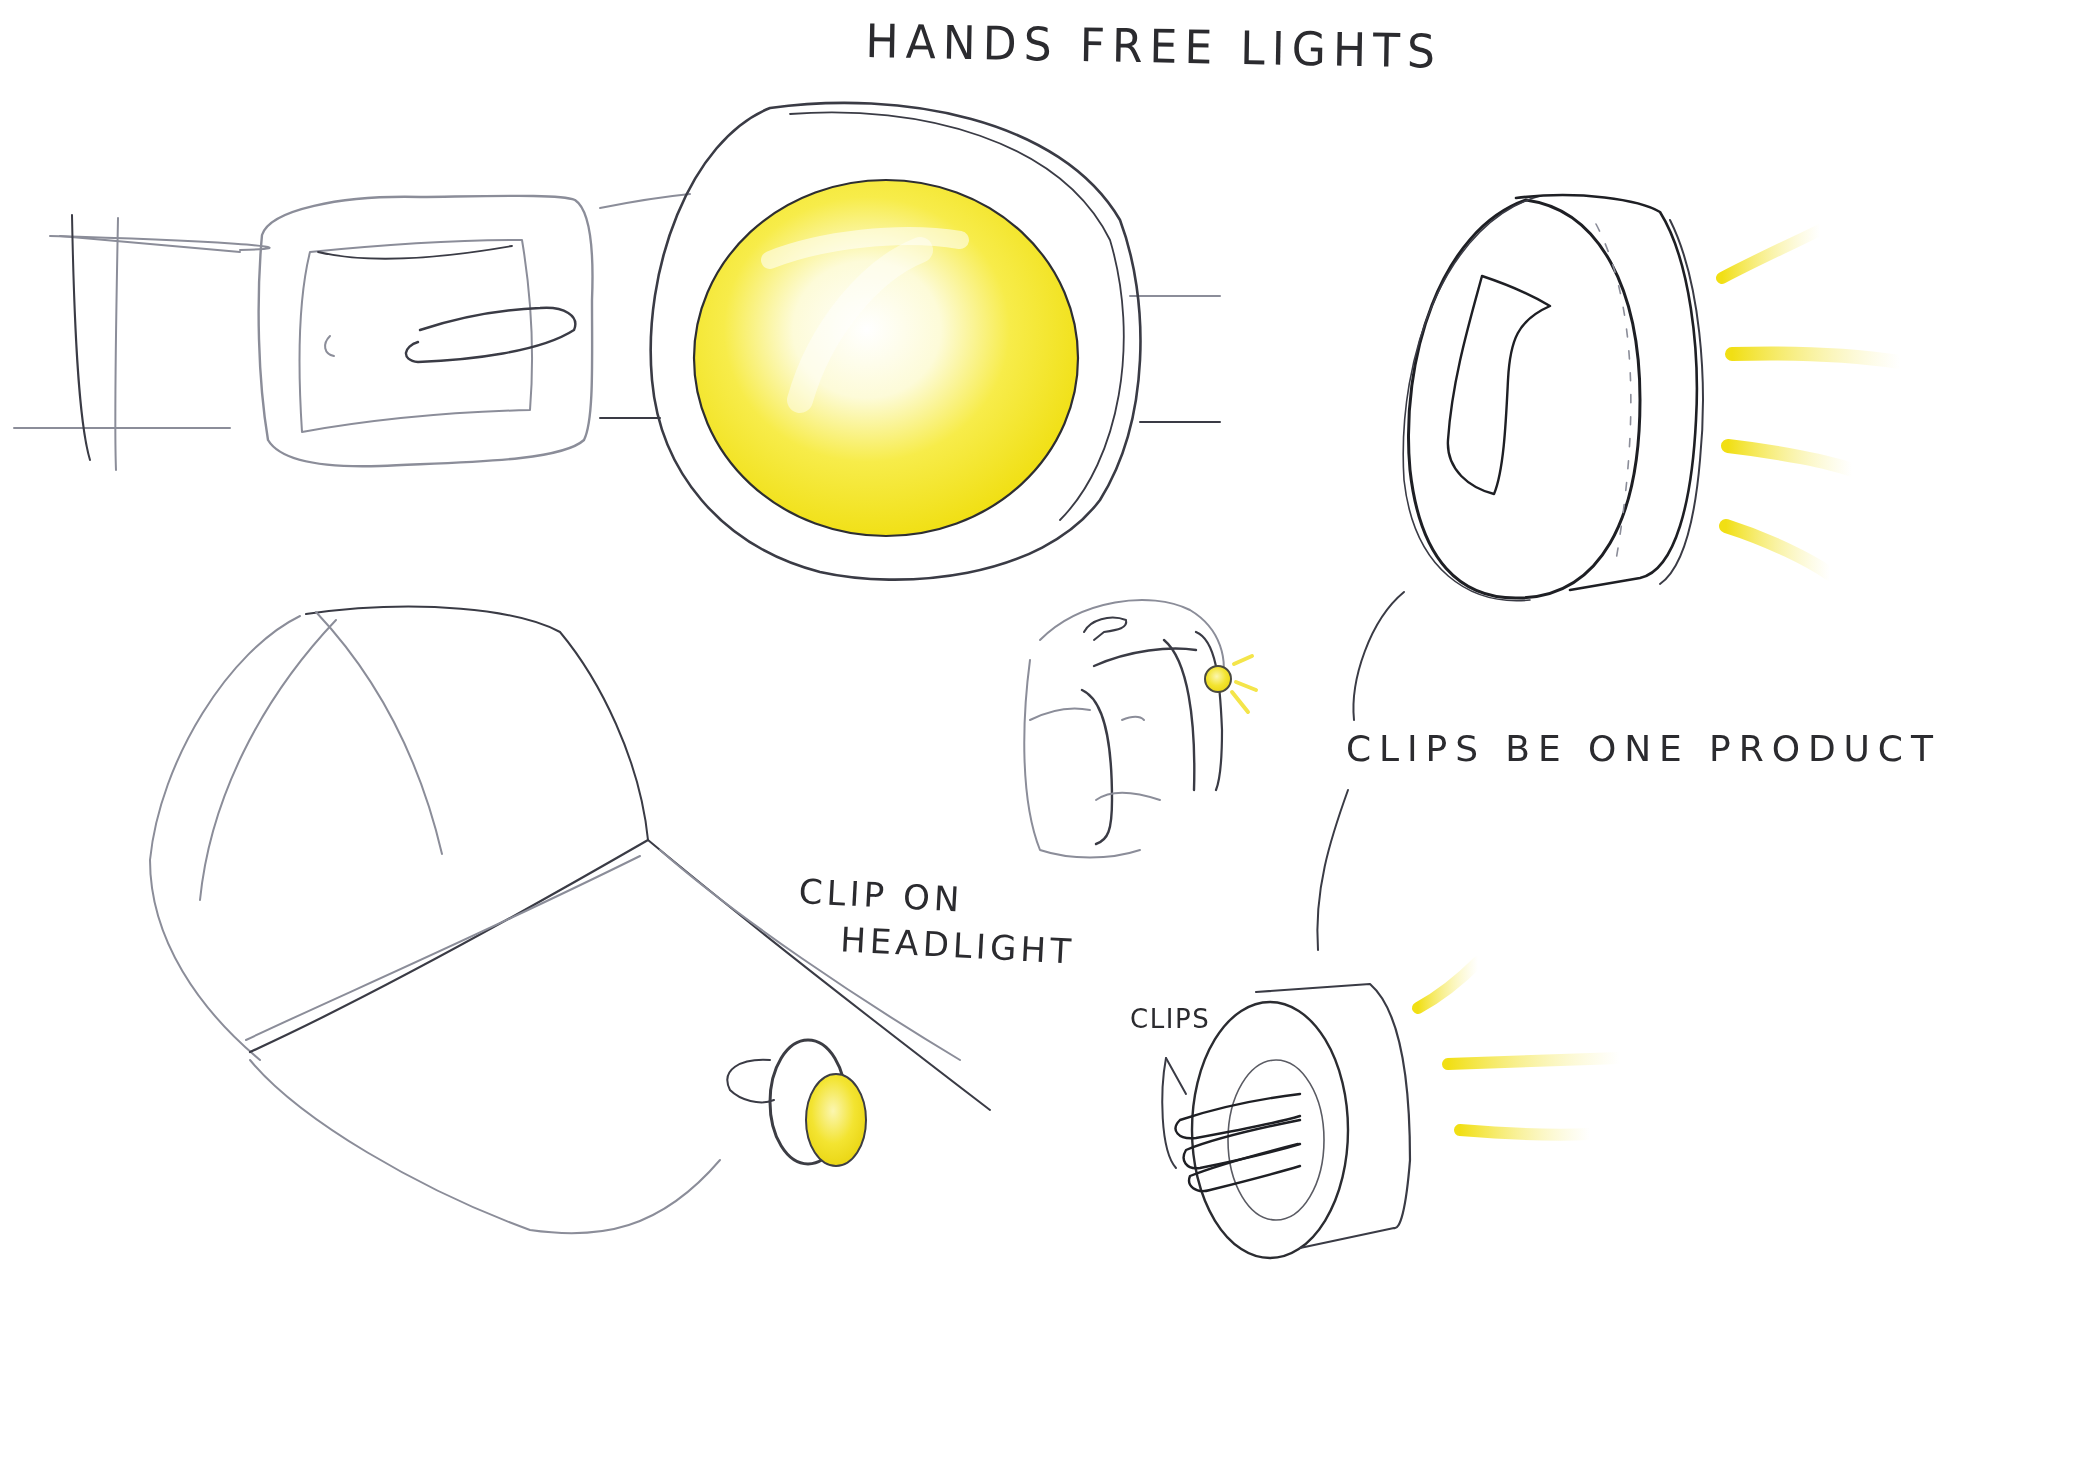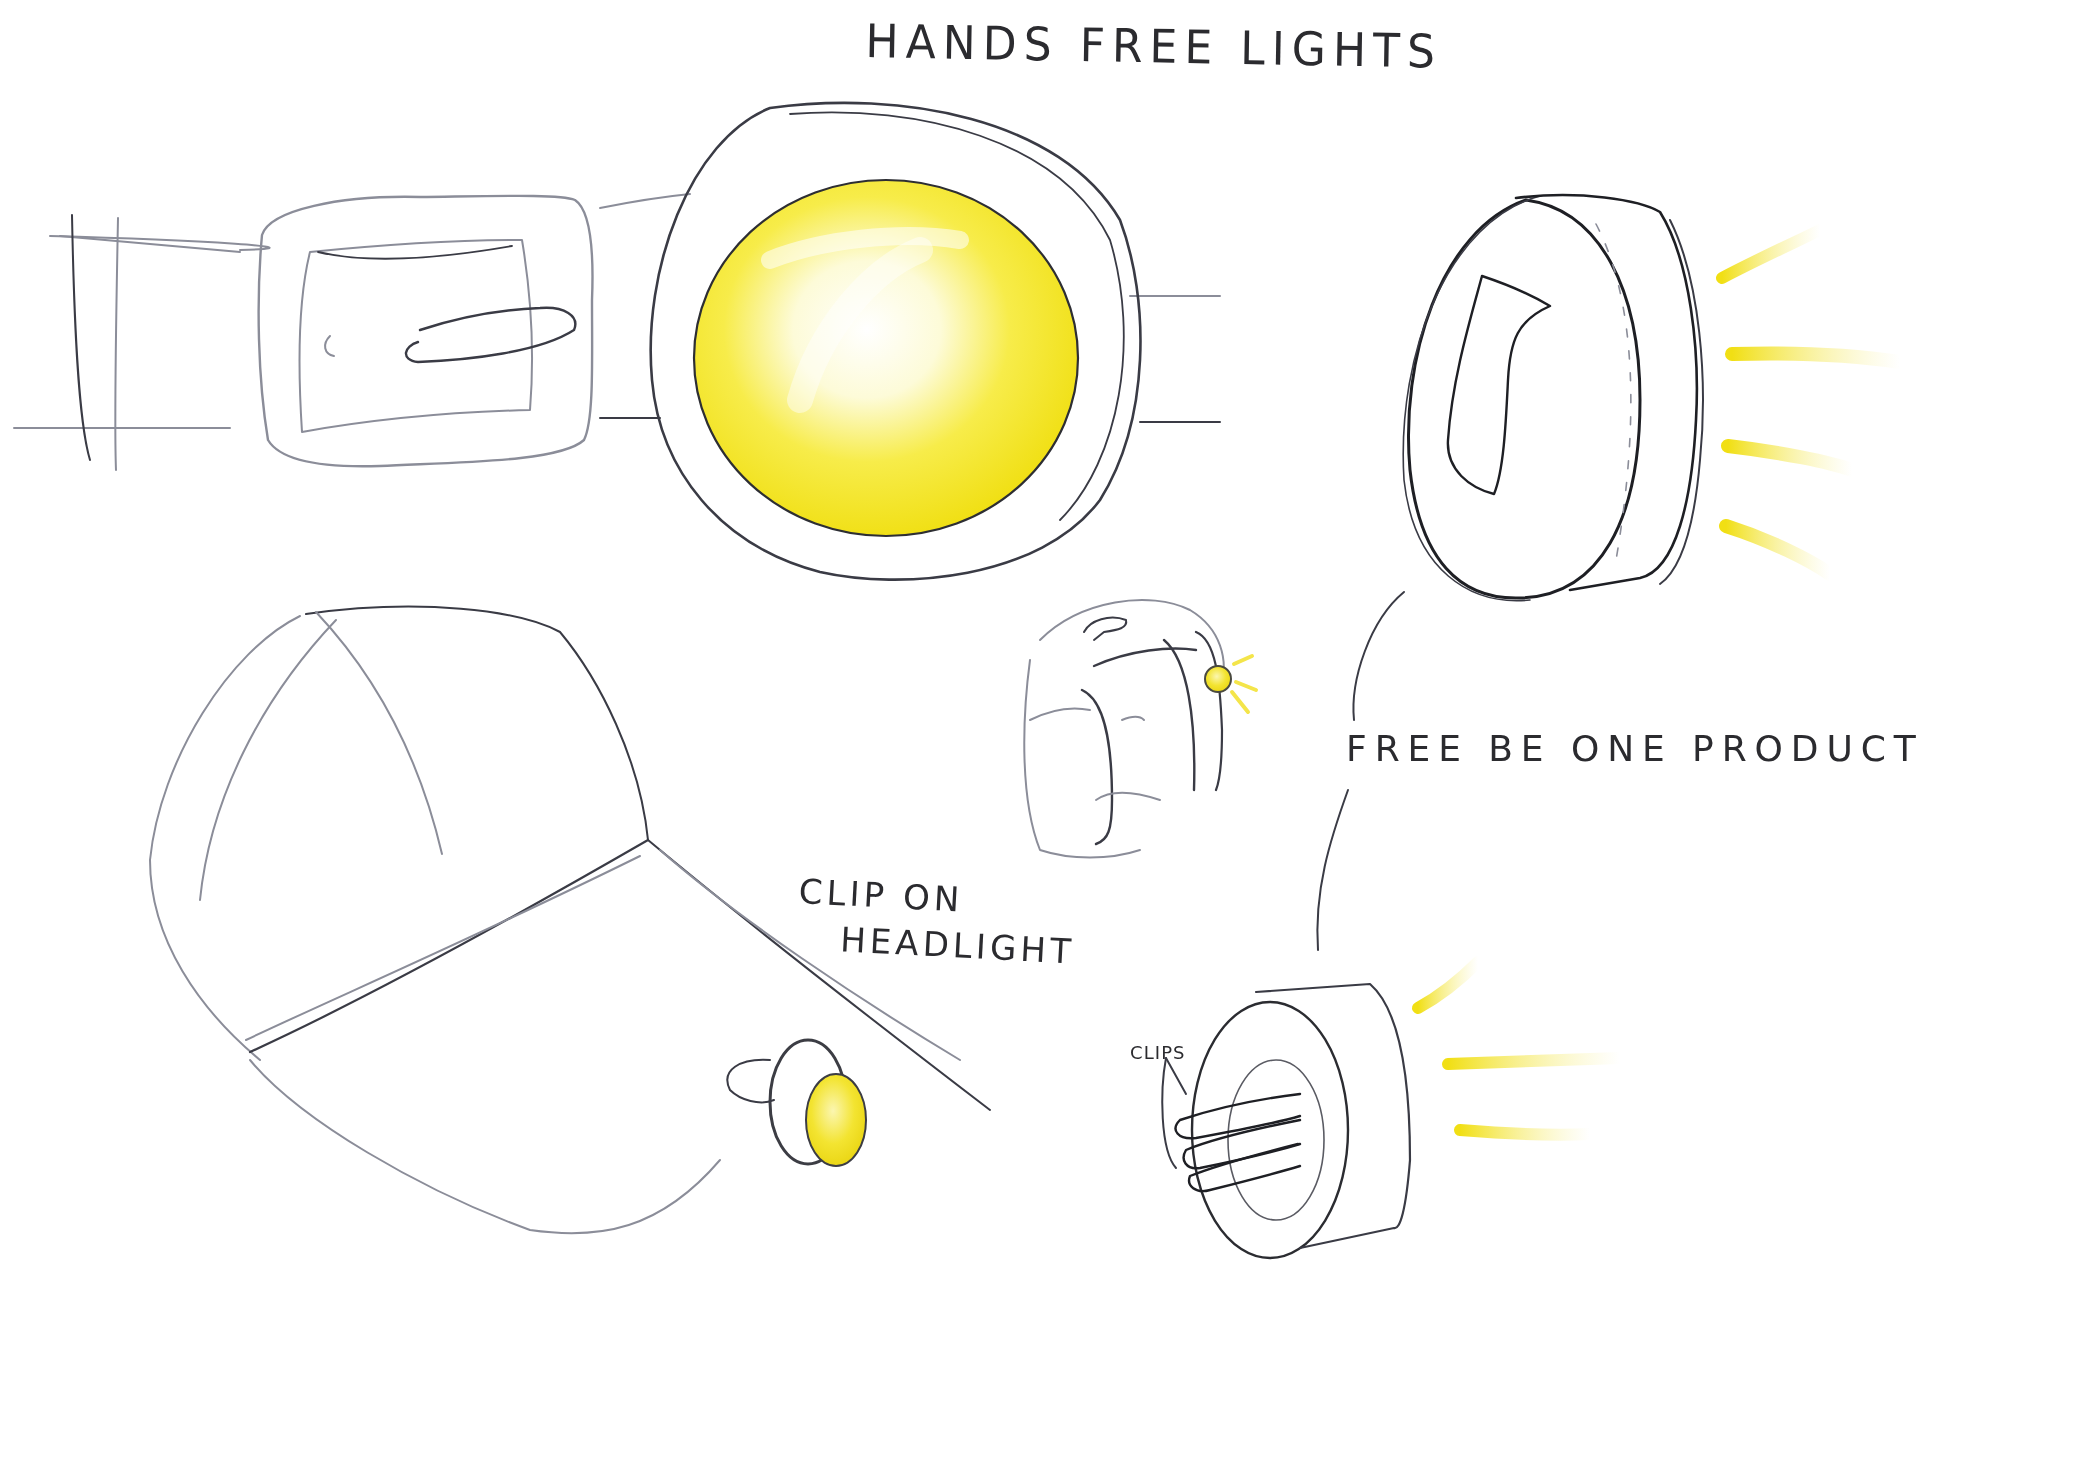--- a/index.html
+++ b/index.html
@@ -10,21 +10,21 @@
     font-family: "DejaVu Sans", sans-serif;
     font-weight: normal;
     color: #2b2b2f;
     letter-spacing: 0.12em;
     white-space: nowrap;
     transform-origin: left top;
   }
   .title { left: 866px; top: 14px; font-size: 44px; letter-spacing: 0.16em; transform: scaleY(1.05) rotate(1deg); }
   .note-product { left: 1346px; top: 728px; font-size: 36px; letter-spacing: 0.22em; }
   .note-clip { left: 800px; top: 868px; font-size: 34px; line-height: 46px; letter-spacing: 0.12em; transform: rotate(3deg); }
-  .note-clips { left: 1130px; top: 1042px; font-size: 18px; letter-spacing: 0.06em; }
+  .note-clips { left: 1130px; top: 1004px; font-size: 26px; letter-spacing: 0.06em; }
   .pencil { fill: none; stroke: #3a3b45; stroke-linecap: round; stroke-linejoin: round; }
   .light { fill: none; stroke: #8b8d99; stroke-linecap: round; stroke-linejoin: round; }
   .ink { fill: none; stroke: #1e1f24; stroke-linecap: round; stroke-linejoin: round; }
 </style>
 </head>
 <body>
 
 <div id="sheet">
   <svg width="2092" height="1460" viewBox="0 0 2092 1460" xmlns="http://www.w3.org/2000/svg">
     <defs>
@@ -142,19 +142,19 @@
       <path class="pencil" stroke-width="2" d="M1166 1058 C 1160 1090, 1160 1150, 1176 1168"></path>
       <path class="pencil" stroke-width="2" d="M1166 1058 L 1186 1094"></path>
 
       <path d="M1418 1008 C 1440 996, 1460 980, 1478 962" stroke="url(#rayFade)" stroke-width="12" fill="none" stroke-linecap="round"></path>
       <path d="M1448 1064 C 1500 1062, 1560 1060, 1620 1058" stroke="url(#rayFade)" stroke-width="12" fill="none" stroke-linecap="round"></path>
       <path d="M1460 1130 C 1510 1134, 1550 1136, 1590 1134" stroke="url(#rayFade)" stroke-width="12" fill="none" stroke-linecap="round"></path>
     </g>
   </svg>
 
   <div class="hand title">HANDS FREE LIGHTS</div>
-  <div class="hand note-product">FREE BE ONE PRODUCT</div>
+  <div class="hand note-product">CLIPS BE ONE PRODUCT</div>
   <div class="hand note-clip">
     <div>CLIP ON</div>
     <div style="margin-left:44px;">HEADLIGHT</div>
   </div>
   <div class="hand note-clips">CLIPS</div>
 </div>
 
 </body></html>

